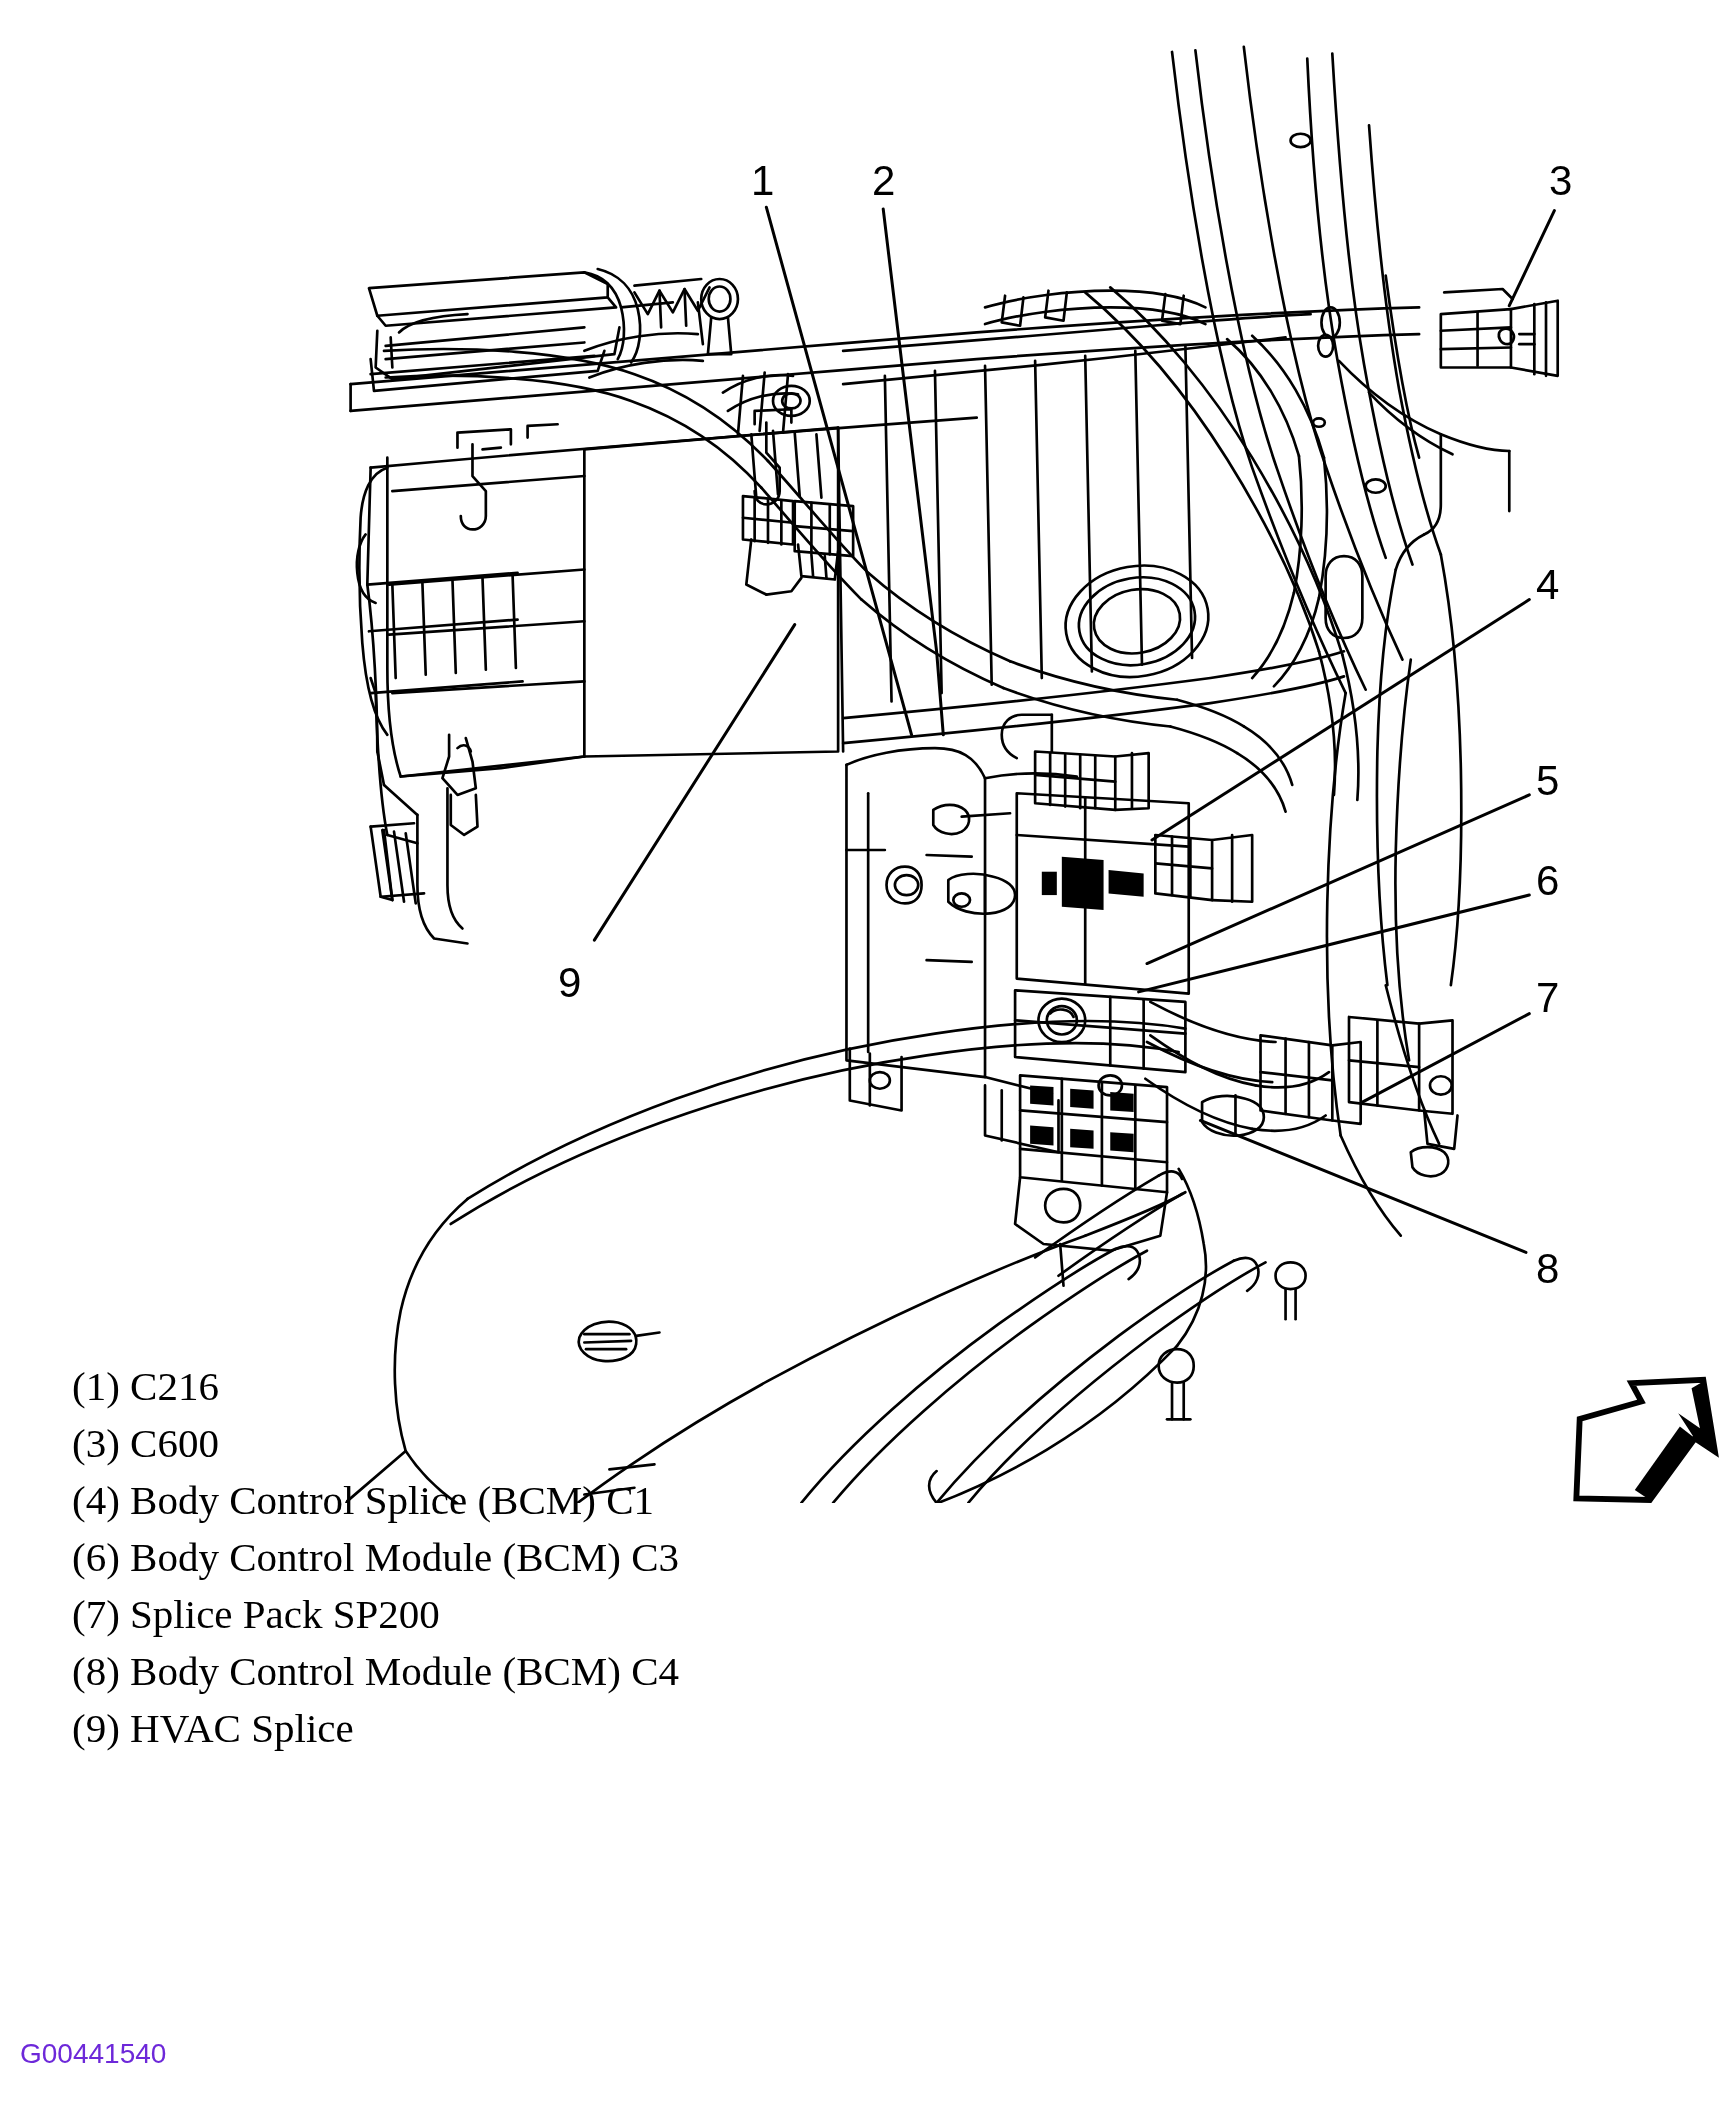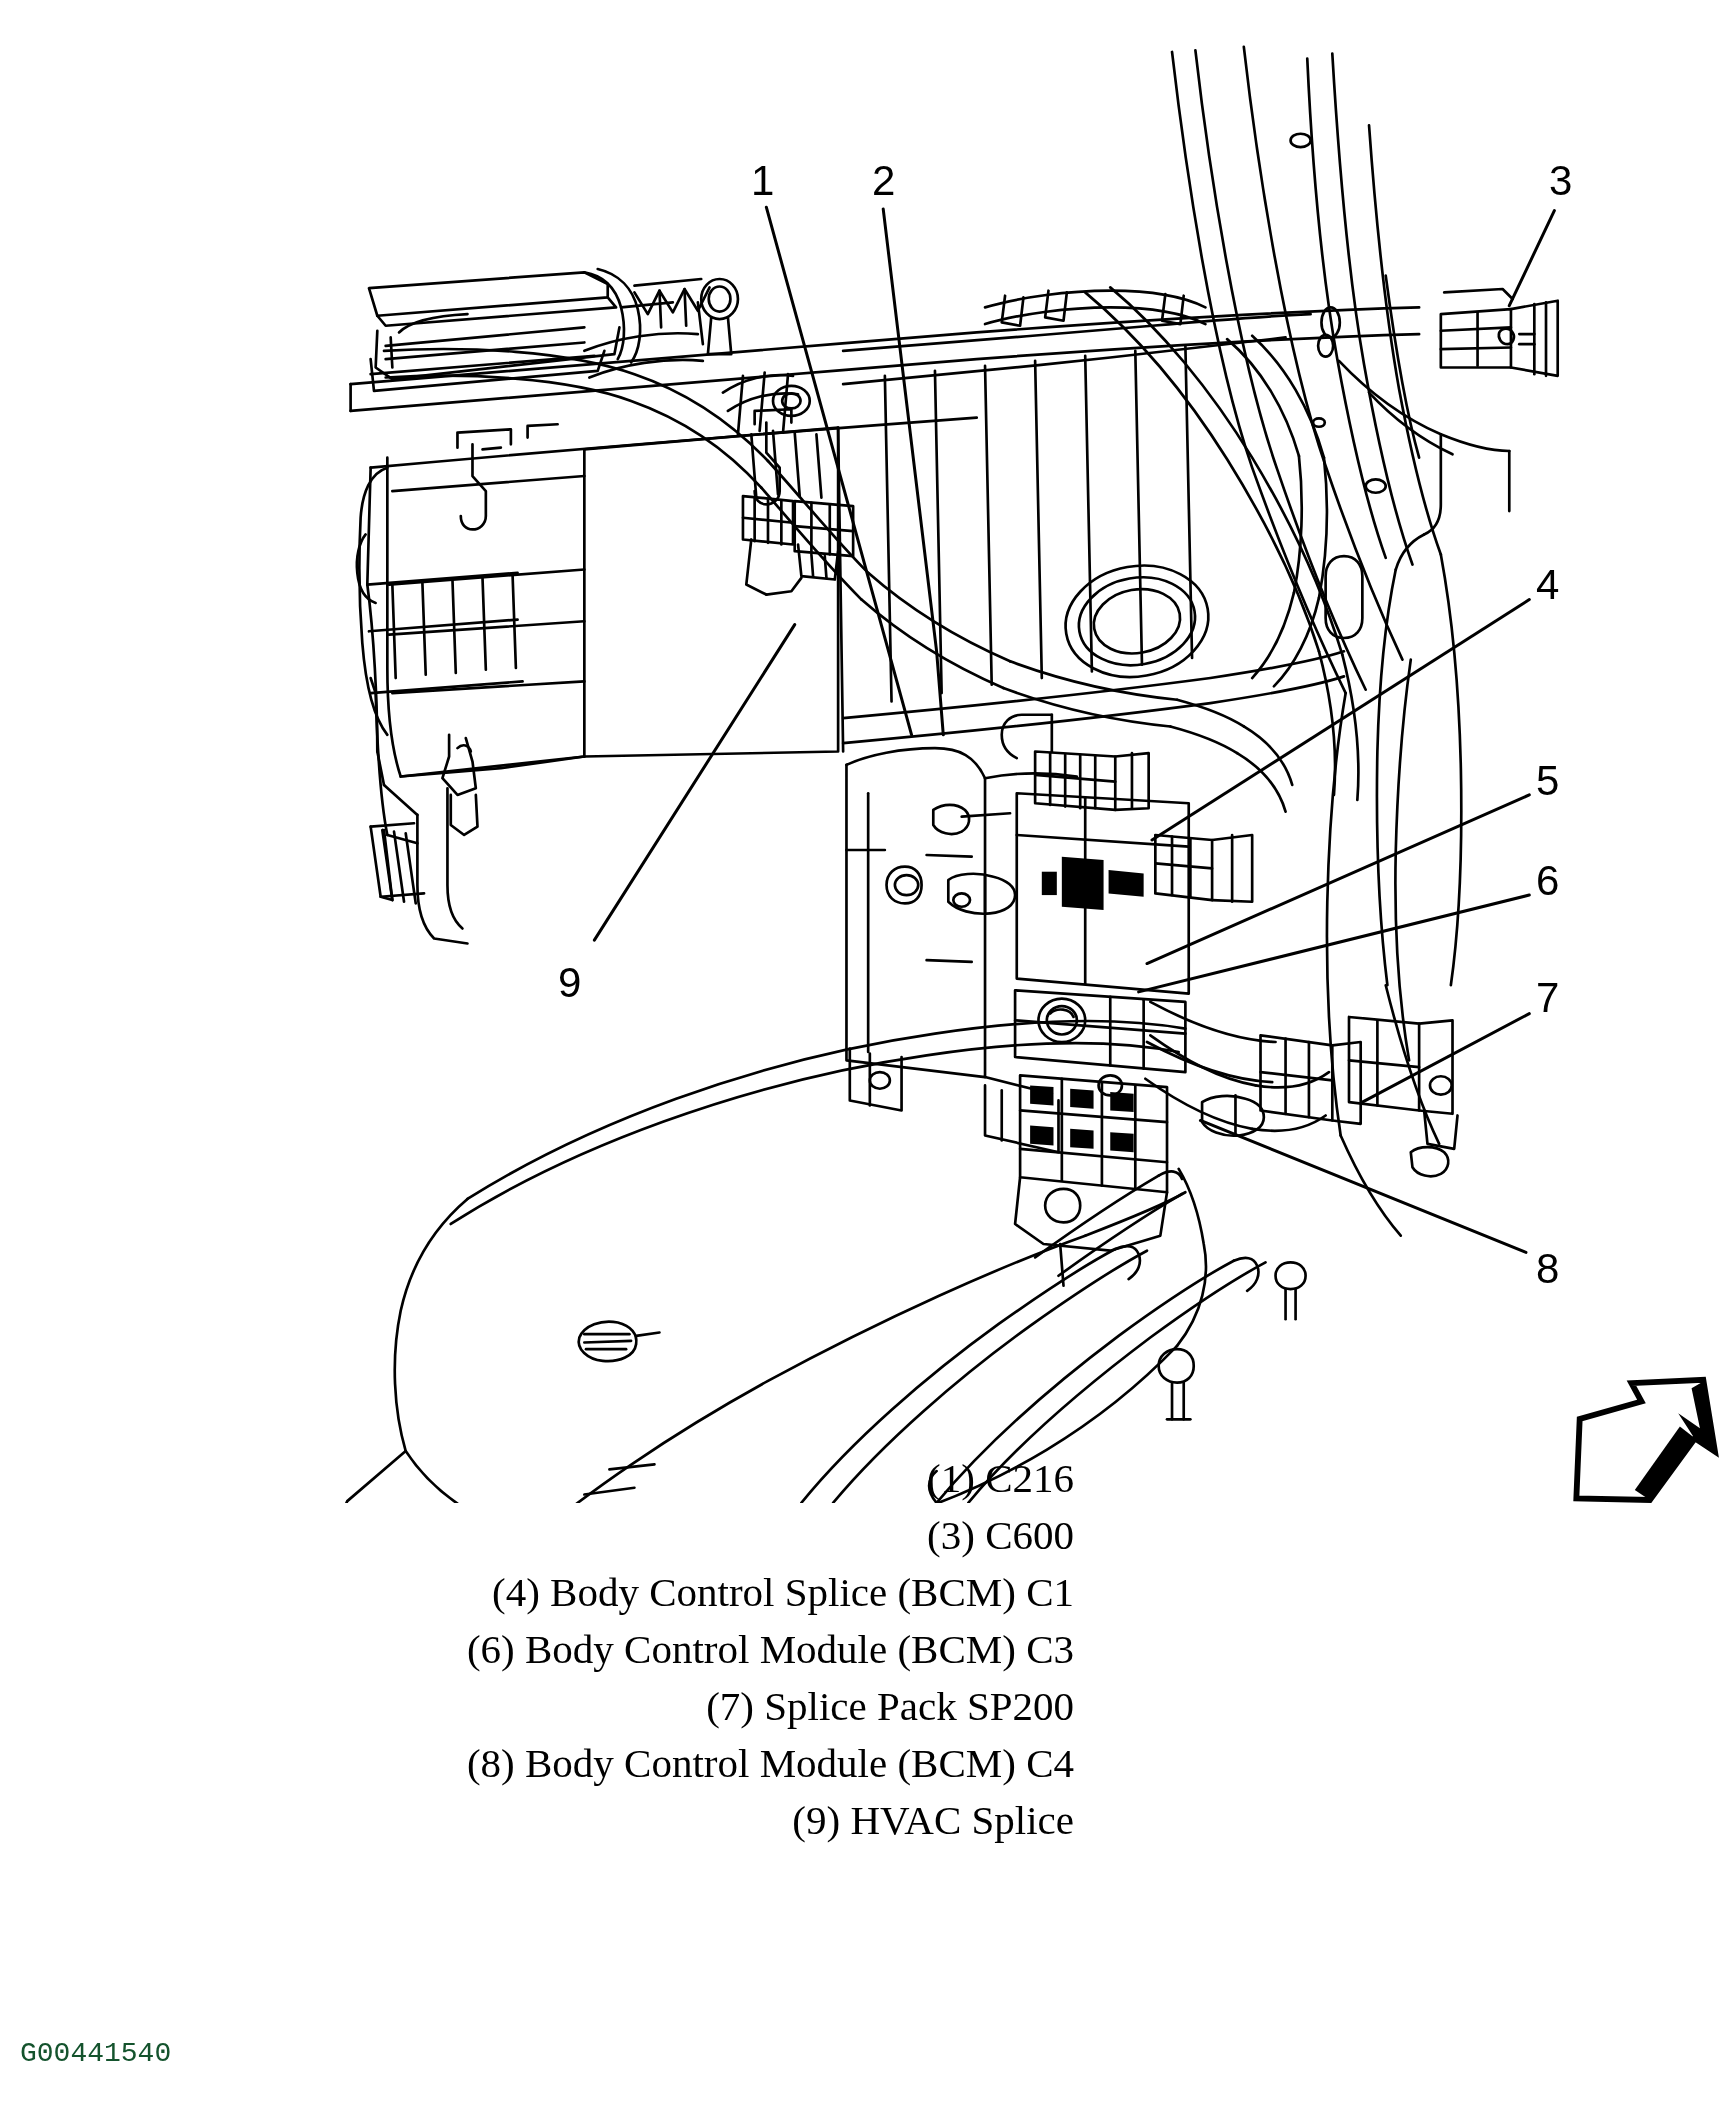--- a/index.html
+++ b/index.html
@@ -45,47 +45,46 @@
     line-height: 42px;
     color: #000;
     white-space: nowrap;
     letter-spacing: 0px;
   }
 
   
   #legend {
     position: absolute;
     left: 72px;
-    top: 1450px;
+    top: 1358px;
     width: 1002px;
-    text-align: right;
   }
   .legend-item {
     font-family: "Liberation Serif", serif;
     font-size: 41px;
     line-height: 57px;
     color: #000;
     white-space: nowrap;
   }
   .legend-index {
     display: inline;
   }
   .legend-label {
     display: inline;
   }
 
   
   #figure-id {
     position: absolute;
     left: 20px;
     top: 2037px;
-    font-family: Liberation Mono, monospace;
+    font-family: Liberation Sans, sans-serif;
     font-size: 28px;
     line-height: 33px;
-    color: #14532d;
+    color: #6d28d9;
     white-space: nowrap;
   }
 
   
   #direction-arrow {
     position: absolute;
     left: 1568px;
     top: 1373px;
     width: 167px;
     height: 138px;

